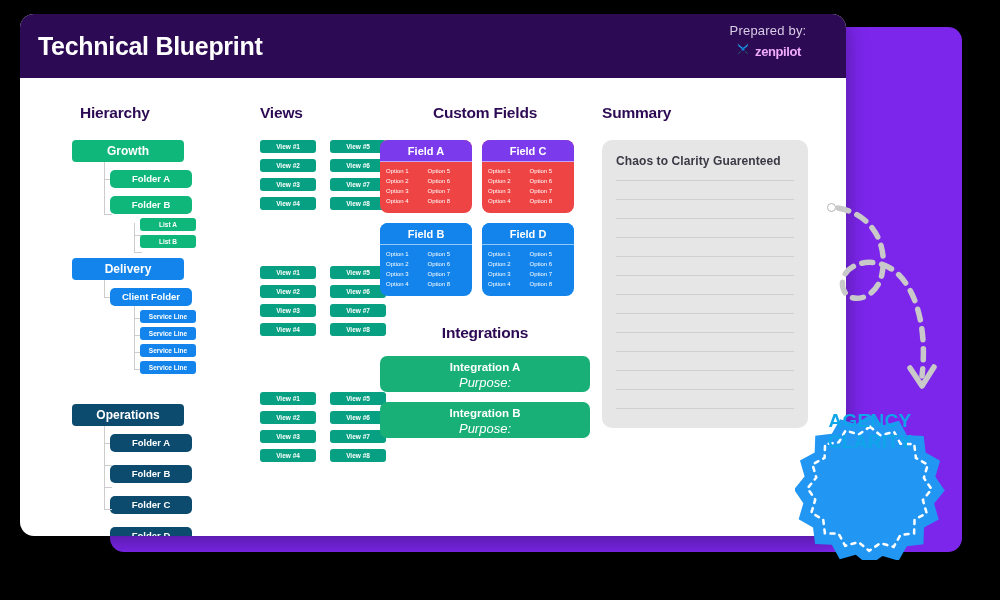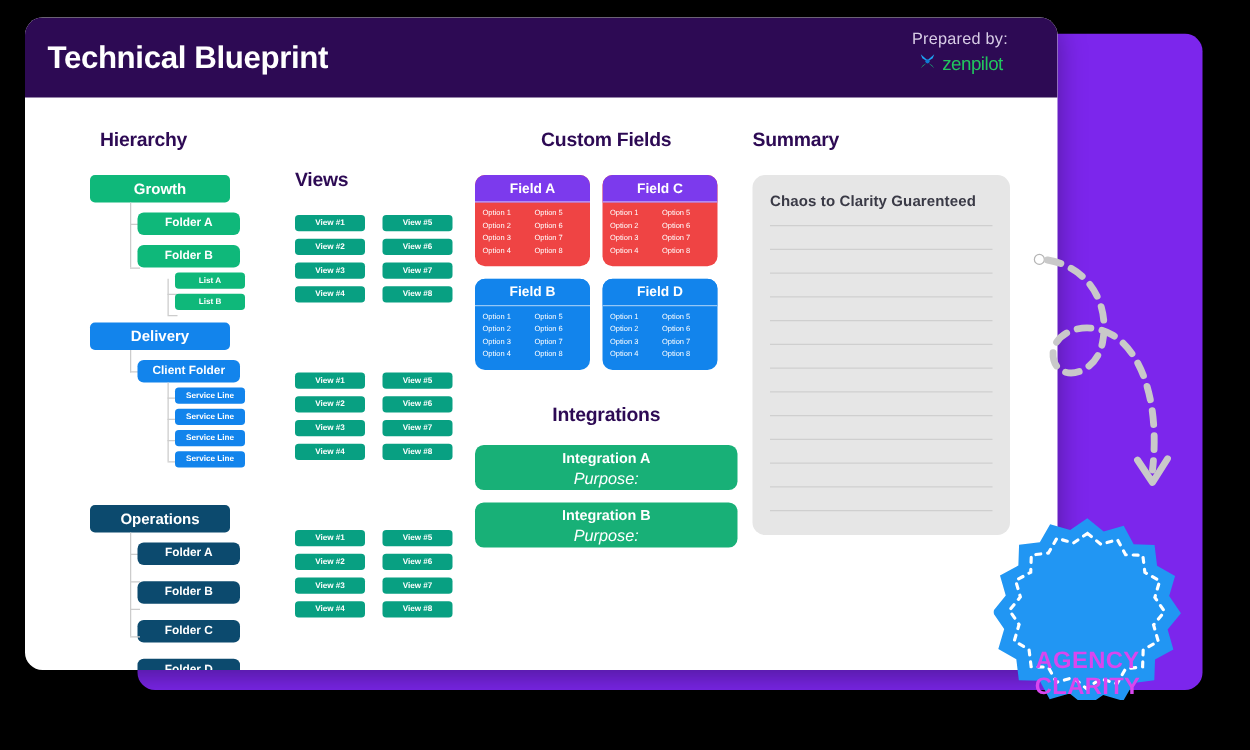--- a/index.html
+++ b/index.html
@@ -53,27 +53,27 @@
     width: 120px;
   }
   .prepared-label {
     color: #d8cde6;
     font-size: 13px;
     letter-spacing: .2px;
     display: block;
     margin-bottom: 3px;
   }
   .brand-row { display: flex; align-items: center; justify-content: center; gap: 4px; }
-  .brand-name { color: #22c55e; font-size: 15px; font-weight: normal; letter-spacing: -0.4px; }
+  .brand-name { color: #f0abfc; font-size: 13px; font-weight: bold; letter-spacing: -0.4px; }
 
   
   .card-body { position: relative; height: 458px; }
   .col { position: absolute; top: 0; }
   .col-hierarchy { left: 40px;  width: 180px; }
-  .col-views     { left: 216px; width: 140px; margin-top: 32px; }
+  .col-views     { left: 240px; width: 140px; }
   .col-fields    { left: 360px; width: 210px; }
   .col-summary   { left: 582px; width: 230px; }
 
   .sec-head {
     color: #2d0a54;
     font-size: 15.5px;
     font-weight: bold;
     letter-spacing: -0.2px;
     margin: 0 0 18px 0;
     padding-top: 26px;
@@ -179,22 +179,22 @@
   
   .badge {
     position: absolute;
     left: 795px; top: 410px;
     width: 150px; height: 150px;
   }
   .badge-text {
     position: absolute;
     left: 0; top: 0; width: 150px; height: 150px;
     display: flex; flex-direction: column;
-    align-items: center; justify-content: flex-end;
-    color: #d946ef;
+    align-items: center; justify-content: flex-start;
+    color: #0ea5e9;
     font-weight: bold;
     font-size: 19px;
     line-height: 21px;
     letter-spacing: .3px;
     text-align: center;
     pointer-events: none;
   }
 </style>
 </head>
 <body>

